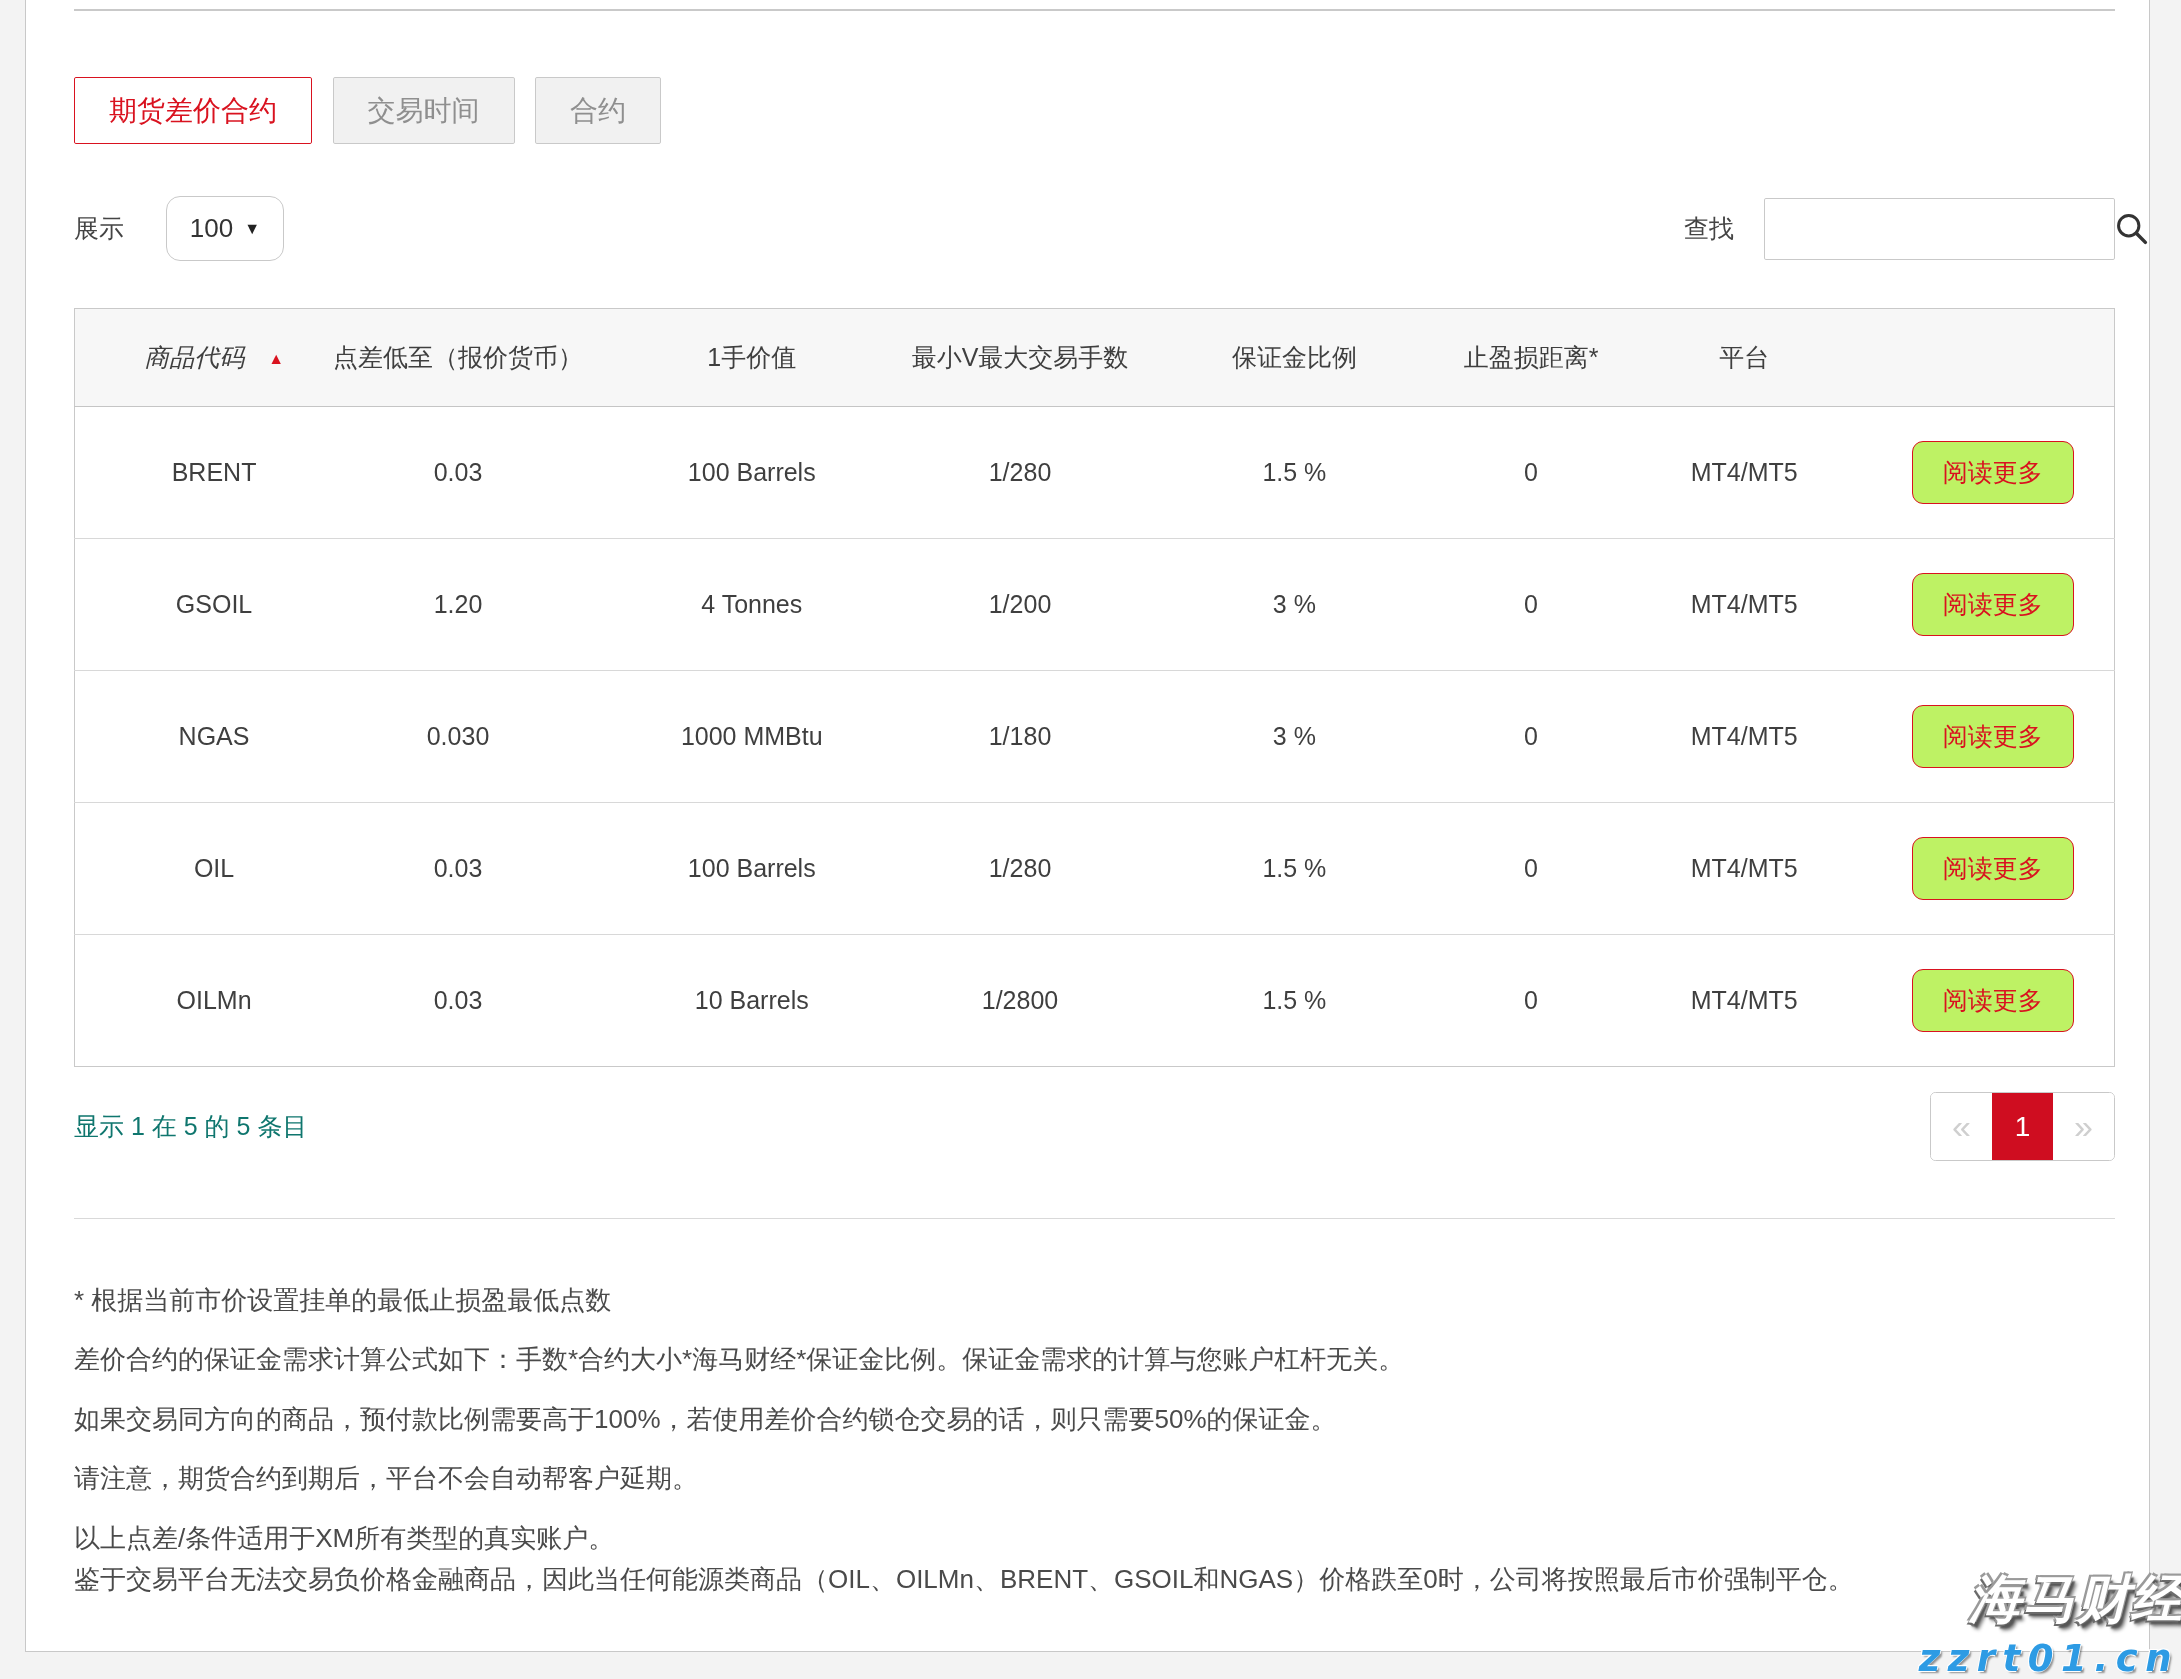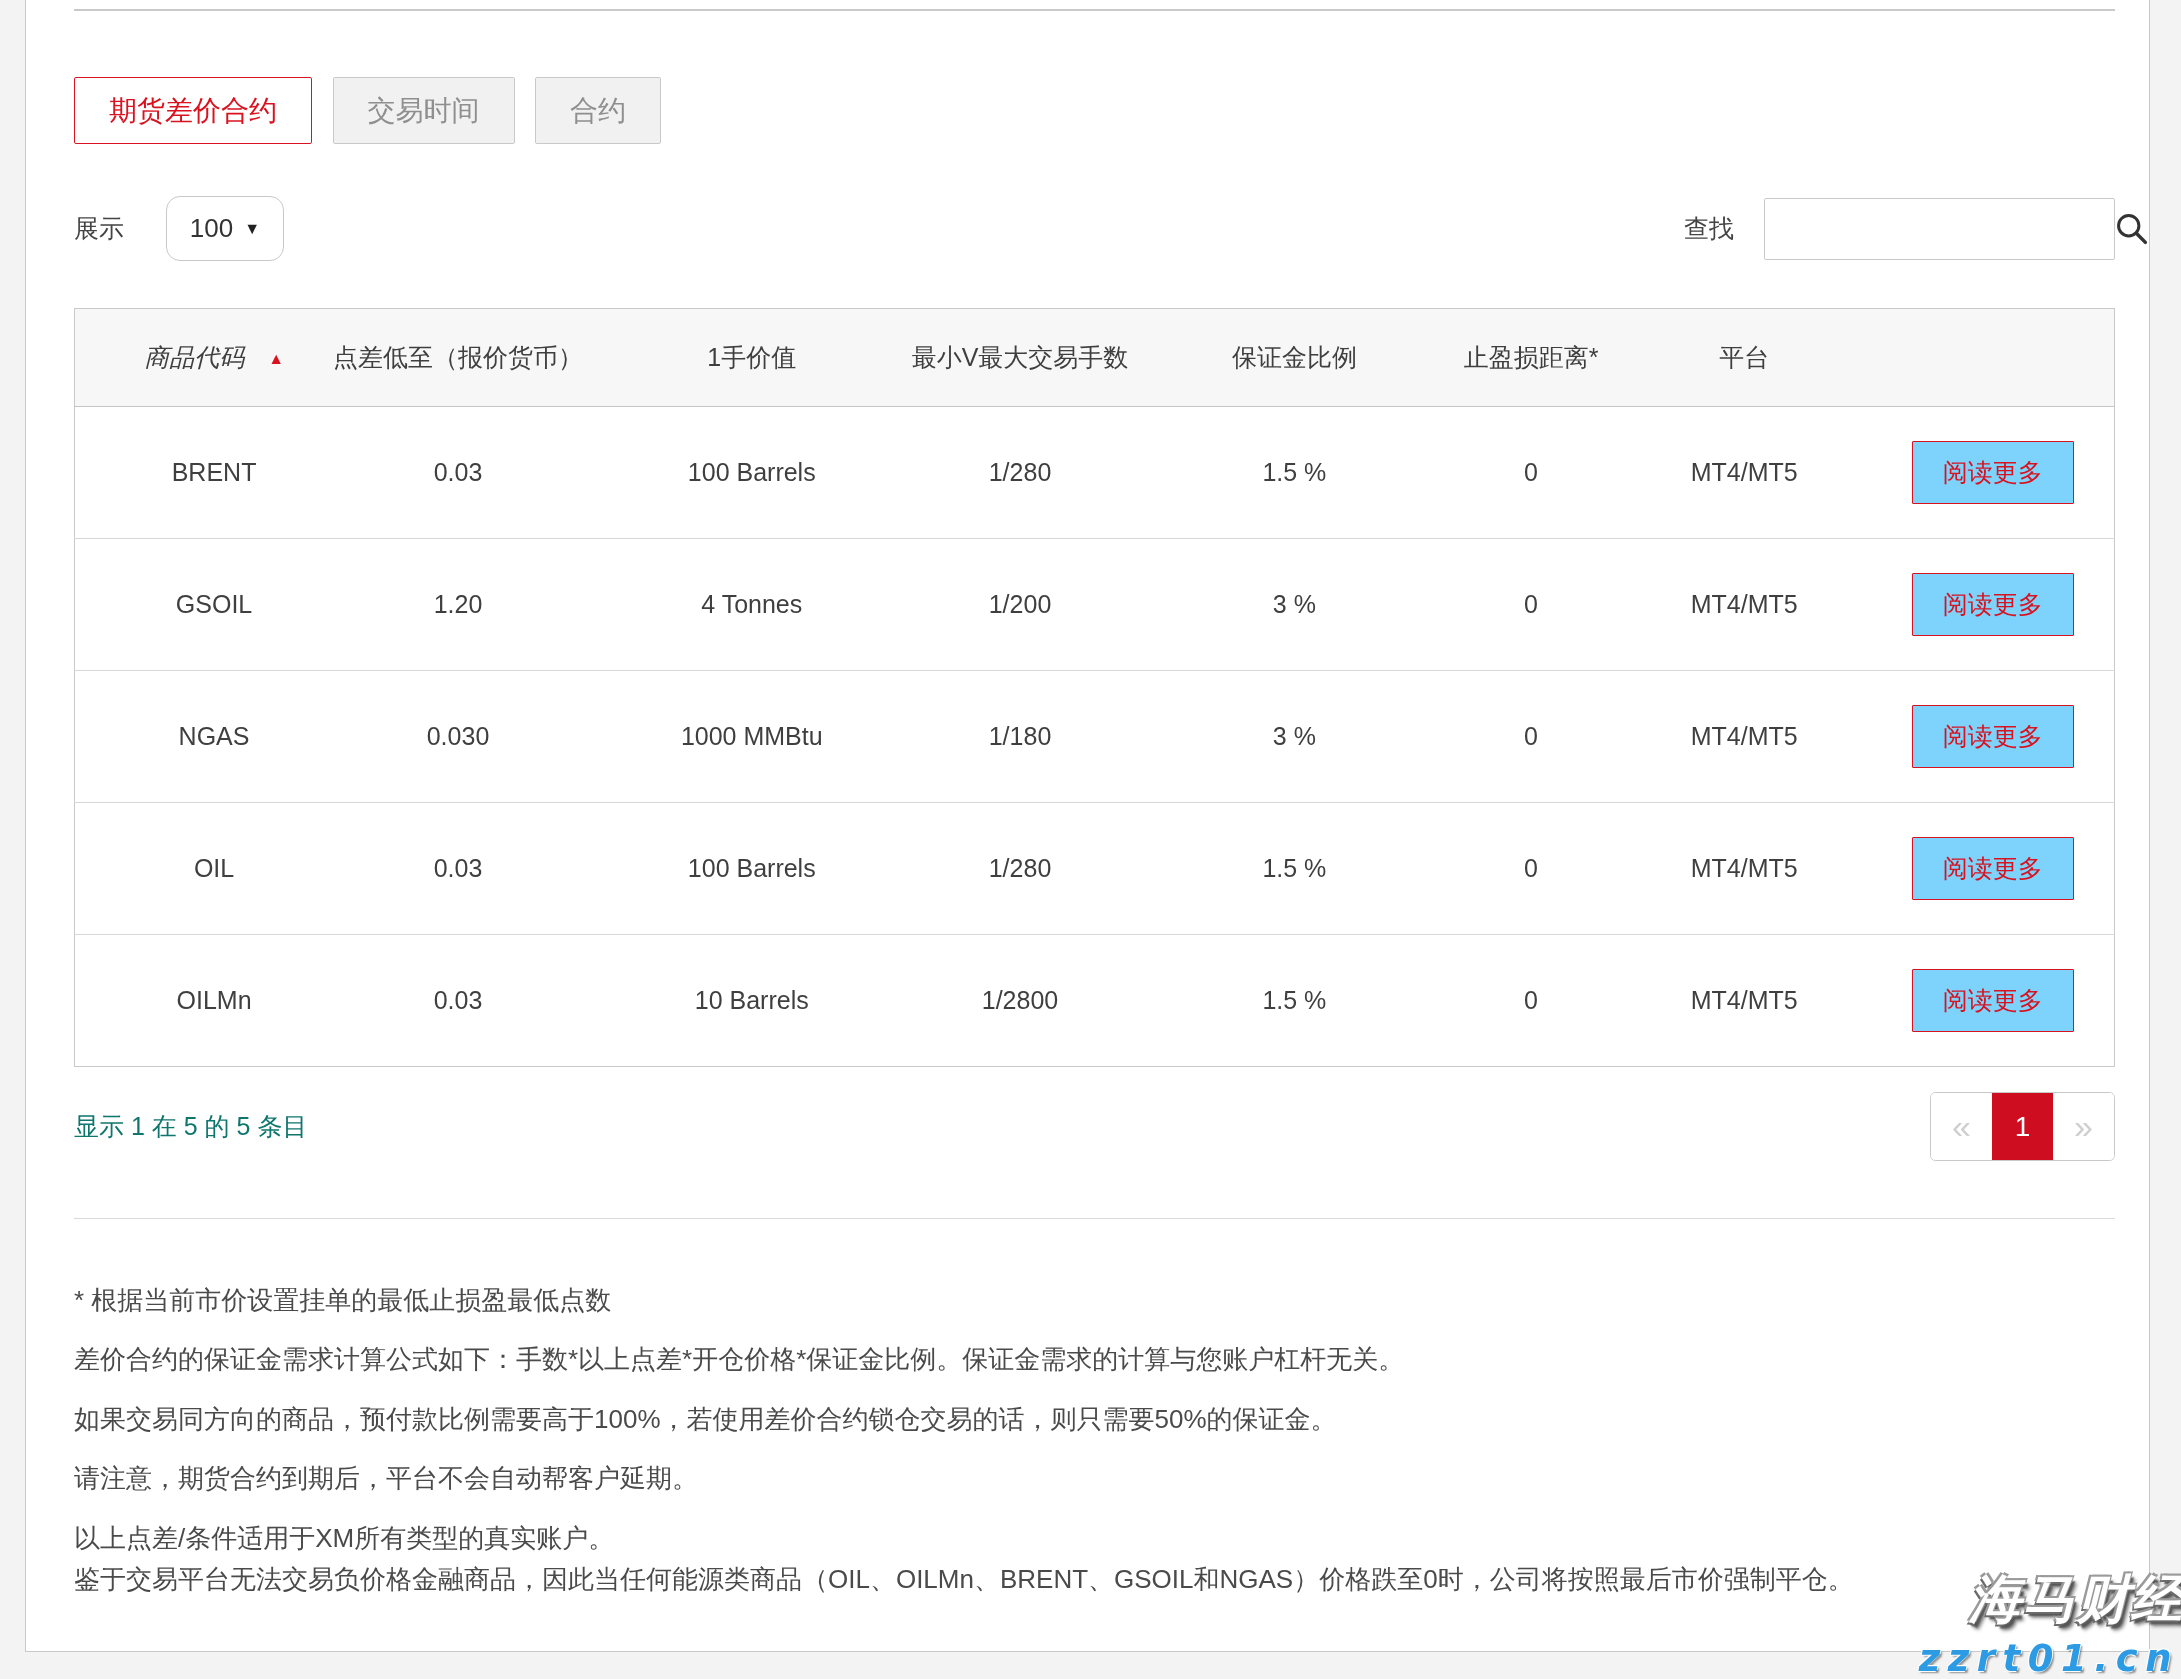--- a/index.html
+++ b/index.html
@@ -72,22 +72,22 @@
   table.grid { width: 100%; border-collapse: collapse; margin-top: 47px; border: 0.9px solid #c9c9c9; table-layout: fixed; }
   table.grid th, table.grid td { font-weight: normal; font-size: 25px; color: #3f3f3f; text-align: center; }
   table.grid thead th { height: 98px; background: #f7f7f7; border-bottom: 1.9px solid #c5c5c5; }
   table.grid td { height: 132px; }
   table.grid tbody tr + tr td { border-top: 1.9px solid #d8d8d8; }
   th.col-symbol, td.col-symbol { text-align: left; padding-left: 44px; }
   th.col-symbol { color: #d9121f; cursor: pointer; font-style: italic; }
   .sort-icon { color: #d9121f; font-size: 16px; margin-left: 24px; vertical-align: 2.8px; }
   .read-more {
     display: inline-block;
-    border: 1.9px solid #d9121f; border-radius: 1px;
-    color: #d9121f; background: #7dd3fc;
+    border: 1.9px solid #d9121f; border-radius: 11px;
+    color: #d9121f; background: #bef264;
     font-size: 25px; font-family: inherit;
     padding: 18px 30px; cursor: pointer; line-height: 1;
   }
 
   
   .list-footer { display: flex; justify-content: space-between; align-items: center; margin-top: 20.5px; height: 78px; }
   .showing { font-size: 25px; color: #0f766e; }
   .pagination {
     display: flex; border: 0.9px solid #c9c9c9; border-radius: 5.6px; overflow: hidden; background:#fff;
   }
@@ -238,21 +238,21 @@
         <div class="page-btn">«</div>
         <div class="page-btn current">1</div>
         <div class="page-btn">»</div>
       </div>
     </div>
 
     <div class="divider"></div>
 
     <div class="notes">
       <p>* 根据当前市价设置挂单的最低止损盈最低点数</p>
-      <p>差价合约的保证金需求计算公式如下：手数*以上点差*开仓价格*保证金比例。保证金需求的计算与您账户杠杆无关。</p>
+      <p>差价合约的保证金需求计算公式如下：手数*合约大小*海马财经*保证金比例。保证金需求的计算与您账户杠杆无关。</p>
       <p>如果交易同方向的商品，预付款比例需要高于100%，若使用差价合约锁仓交易的话，则只需要50%的保证金。</p>
       <p>请注意，期货合约到期后，平台不会自动帮客户延期。</p>
       <p>以上点差/条件适用于XM所有类型的真实账户。</p>
       <p class="tight">鉴于交易平台无法交易负价格金融商品，因此当任何能源类商品（OIL、OILMn、BRENT、GSOIL和NGAS）价格跌至0时，公司将按照最后市价强制平仓。</p>
     </div>
 
   </div>
 </div>
 
 <div class="watermark">

